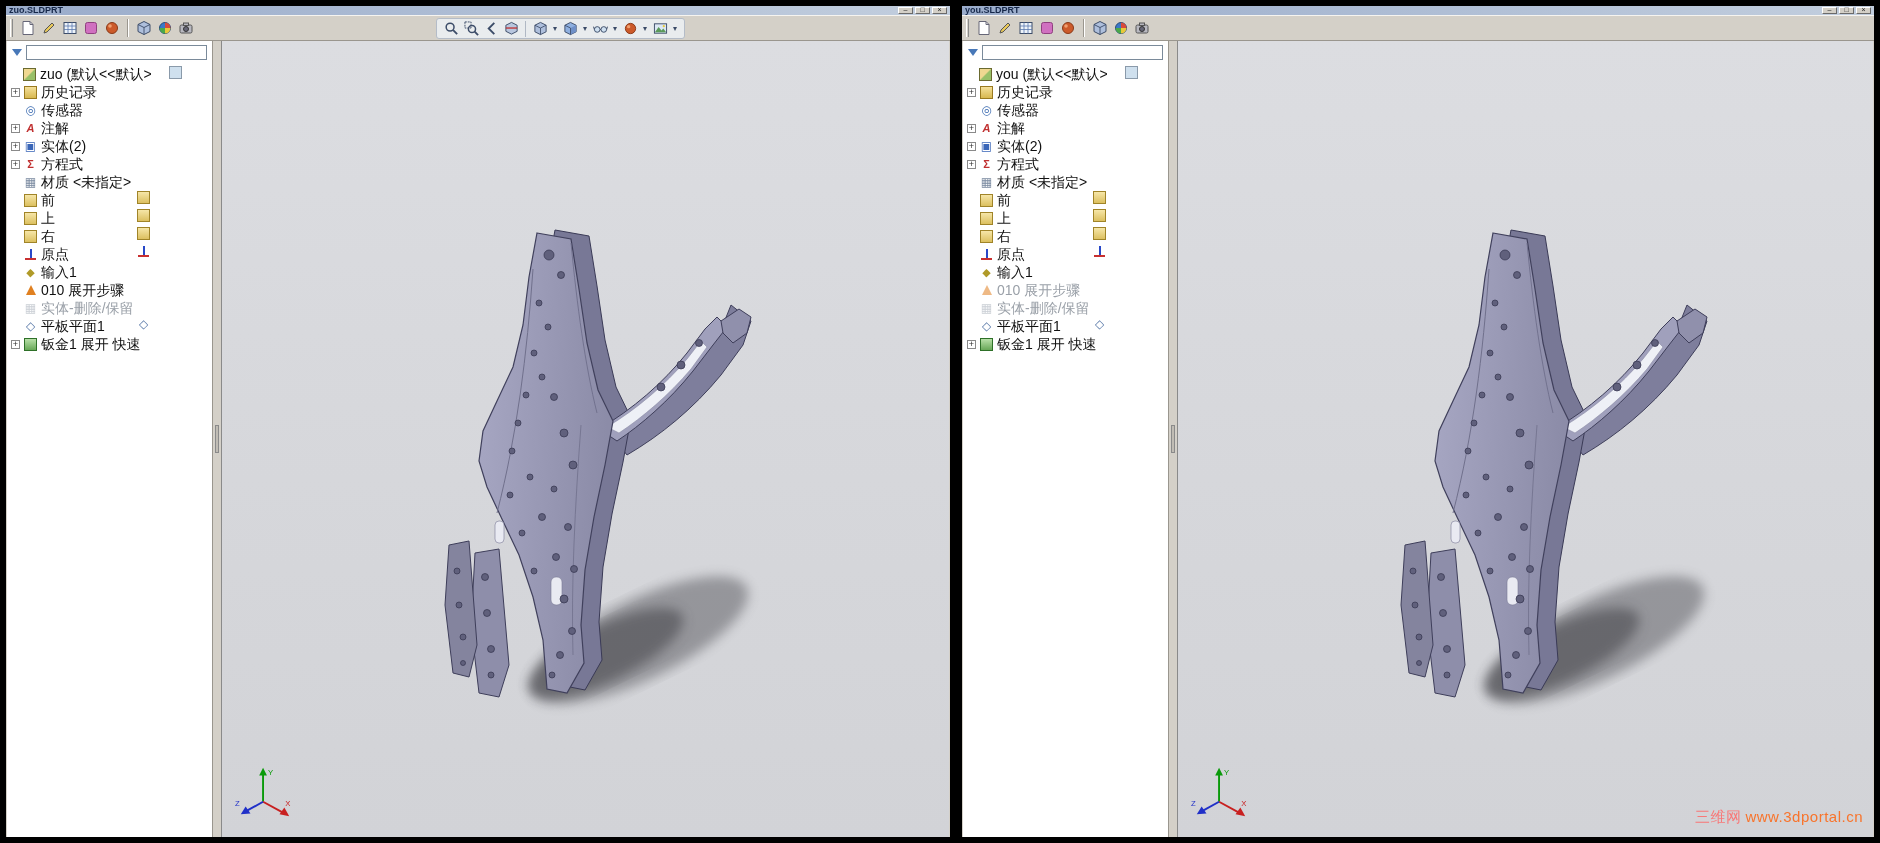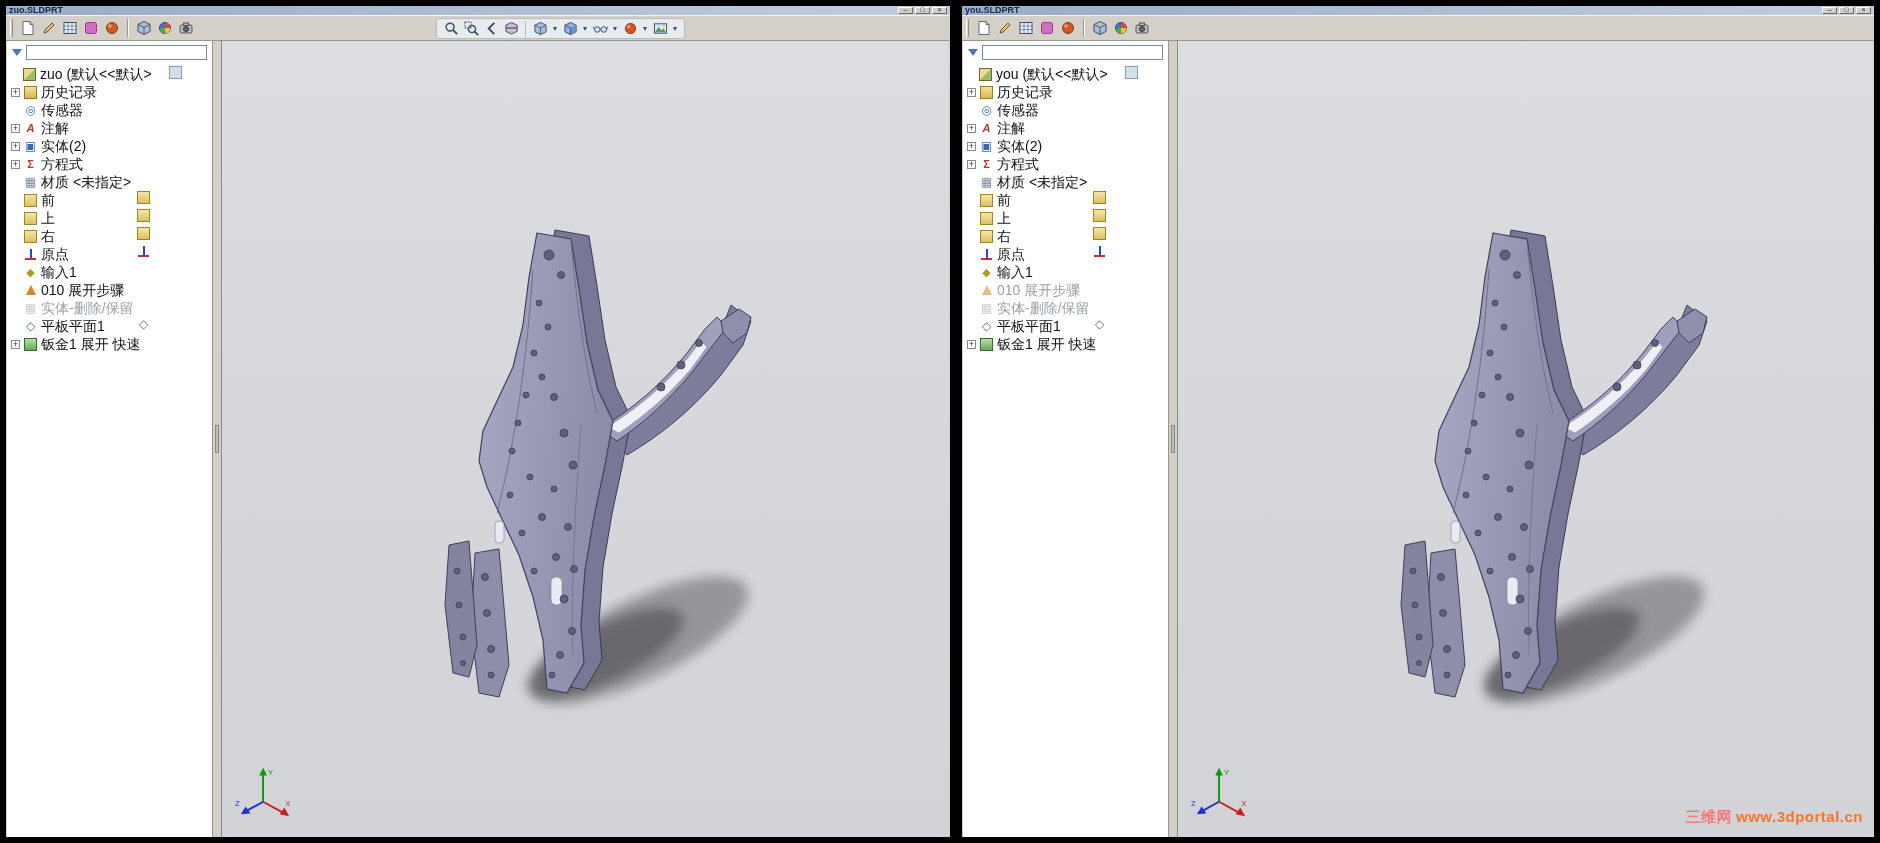--- a/index.html
+++ b/index.html
@@ -86,21 +86,21 @@
   
   .splitter{width:9px;background:#d4d0c8;border-right:1px solid #8a8a8a;position:relative;flex:none}
   .splitter-handle{position:absolute;top:calc(50% - 14px);left:2px;width:4px;height:28px;
                    background:#c0bcb4;border:1px solid #8a8a8a}
 
   
   .viewport{flex:1;position:relative;overflow:hidden;
             background:linear-gradient(180deg,#dcdde1 0%,#d6d7db 55%,#d2d3d7 100%)}
   .model{position:absolute;left:198px;top:184px;width:342px;height:500px}
   .triad{position:absolute;left:12px;bottom:12px;width:62px;height:62px}
-  .watermark{position:absolute;right:10px;bottom:10px;font-size:15px;font-weight:bold;letter-spacing:.5px}
+  .watermark{position:absolute;right:10px;bottom:10px;font-size:15px;font-weight:normal;letter-spacing:.5px}
   .wm-site{color:#f87878;margin-right:4px}
   .wm-url{color:#f8742c}
   .sprites{position:absolute;width:0;height:0;overflow:hidden}
 </style>
 </head>
 <body>
 
 <svg class="sprites" aria-hidden="true">
   <defs>
     <filter id="soft">

